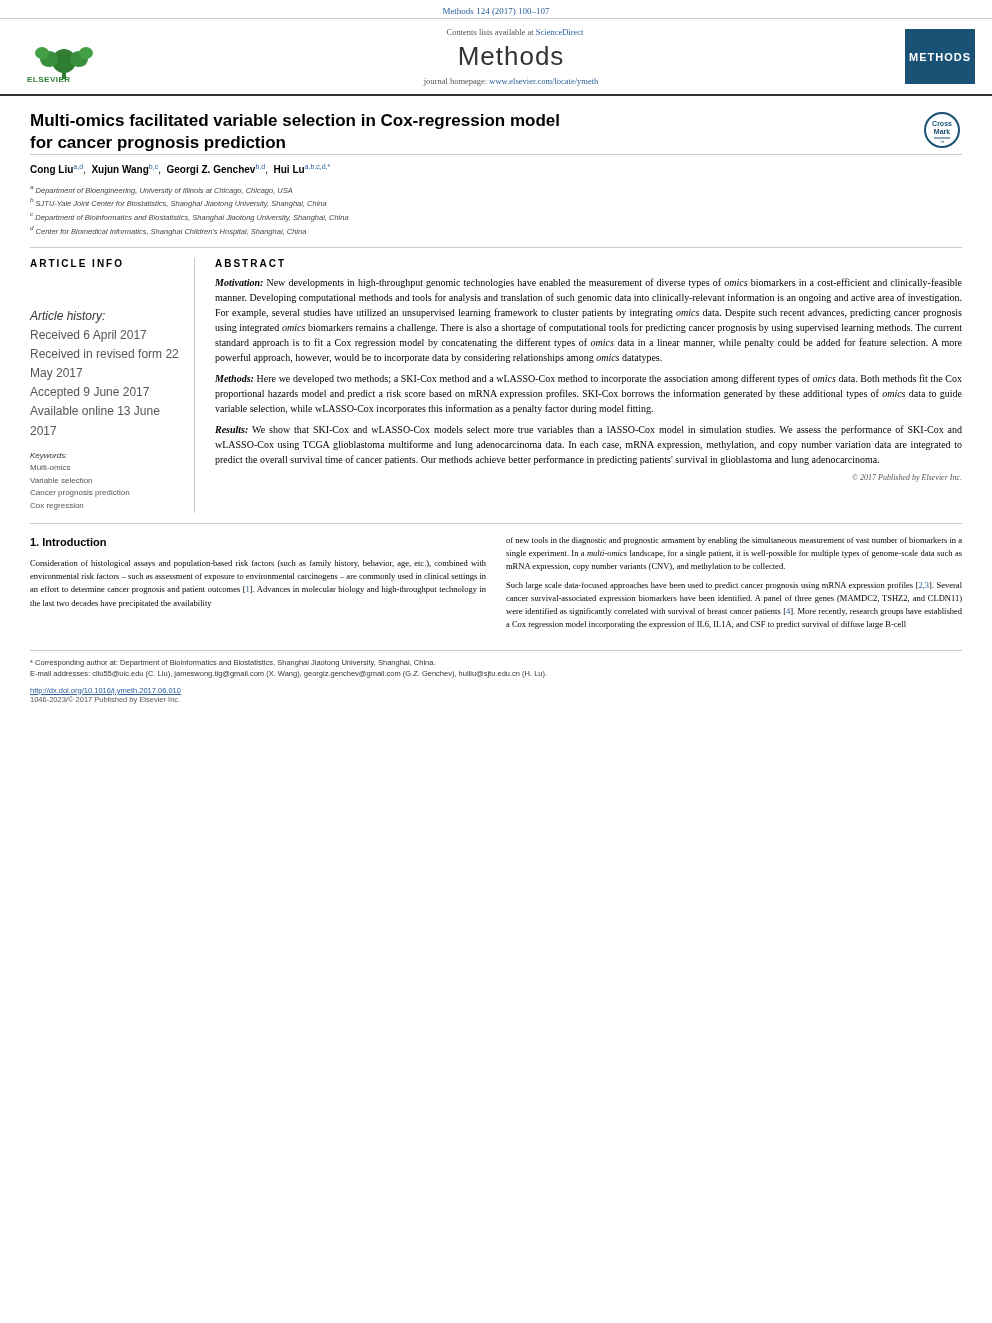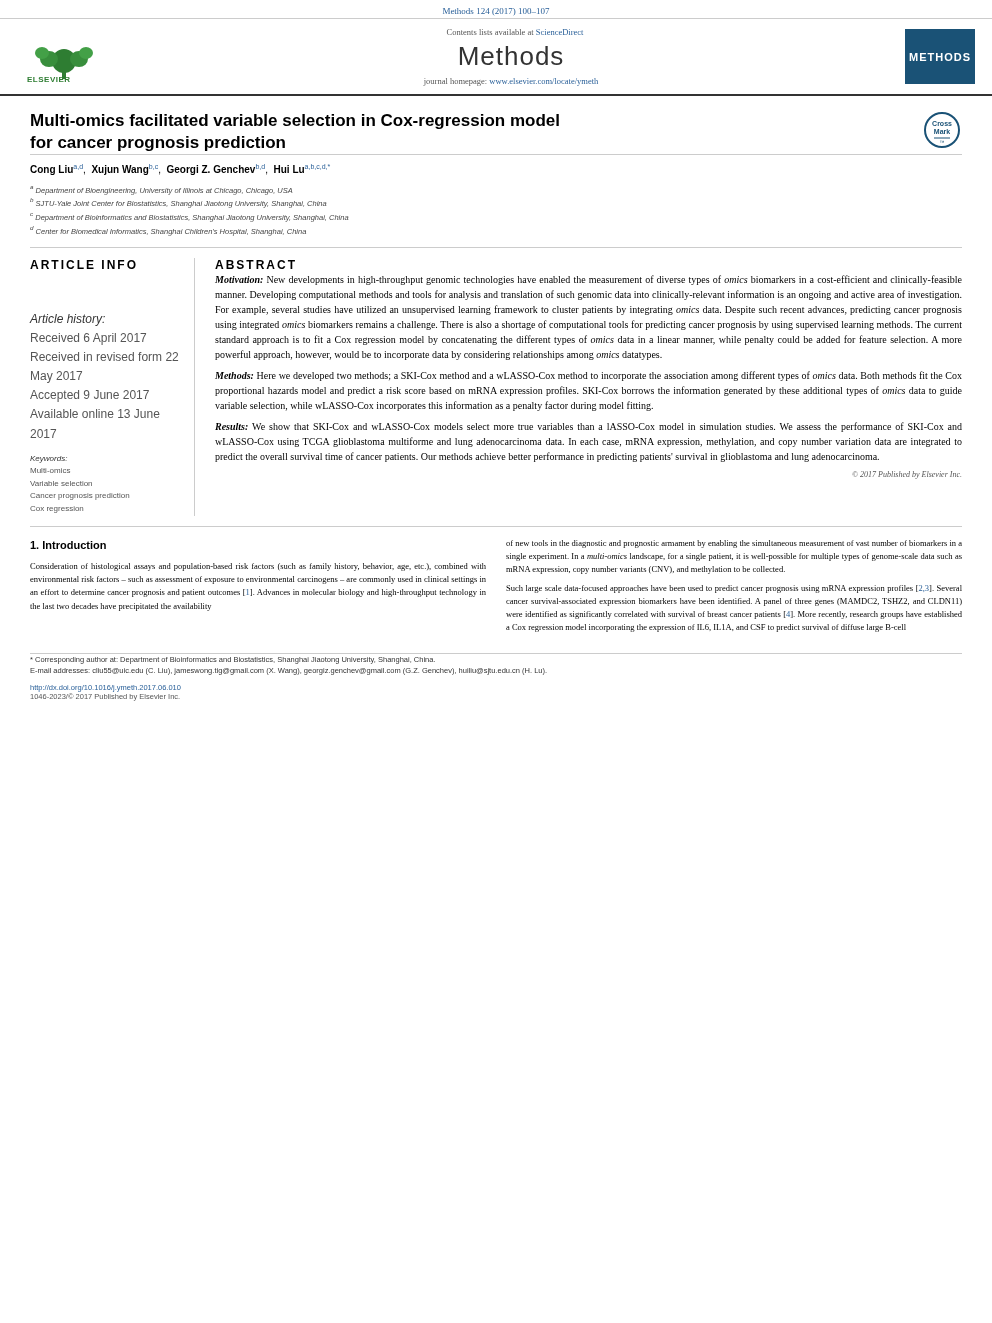--- a/index.html
+++ b/index.html
@@ -178,25 +178,26 @@
       border-right: 1px solid #ccc;
       padding-right: 12px;
     }
 
     .col-right {
       flex: 1;
     }
 
     .section-label {
       font-family: Arial, sans-serif;
-      font-size: 12px;
+      font-size: 10px;
       font-weight: bold;
       letter-spacing: 2px;
       text-transform: uppercase;
       color: #000;
+      margin-bottom: 6px;
     }
 
     .article-info-item {
       font-family: Arial, sans-serif;
       font-size: 12px;
       color: #555;
       line-height: 1.6;
       margin-top: 38px;
     }
     .article-info-item .label {
@@ -281,40 +282,42 @@
     }
 
     .ref-link {
       color: #2a6099;
     }
 
     
     .footnote-area {
       border-top: 1px solid #ccc;
       margin-top: 14px;
+      padding-top: 6px;
     }
 
     .footnote-text {
       font-size: 7.5px;
       line-height: 1.5;
       color: #333;
       font-family: Arial, sans-serif;
     }
 
     .bottom-info {
       display: flex;
       justify-content: space-between;
       align-items: flex-end;
       margin-top: 6px;
     }
 
     .doi-link {
       color: #2a6099;
       font-size: 7.5px;
       font-family: Arial, sans-serif;
+      text-decoration: underline;
     }
 
     .issn-text {
       font-size: 7.5px;
       color: #555;
       font-family: Arial, sans-serif;
       text-align: left;
     }
 
     

